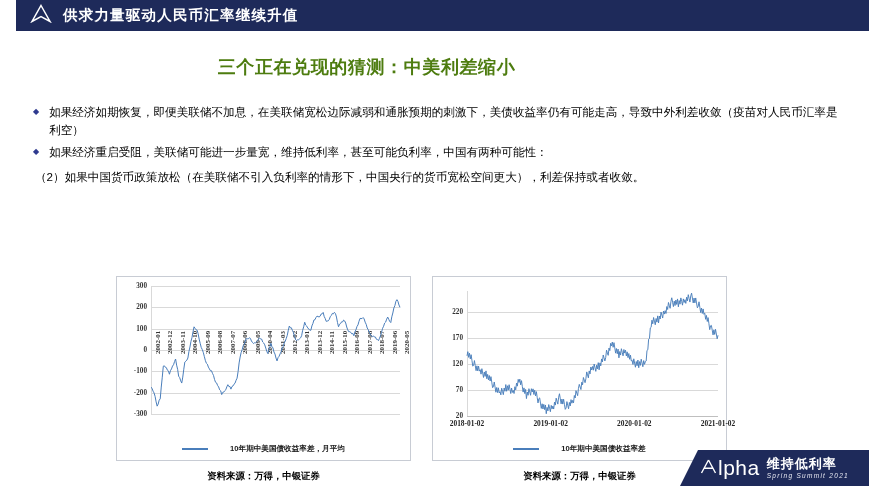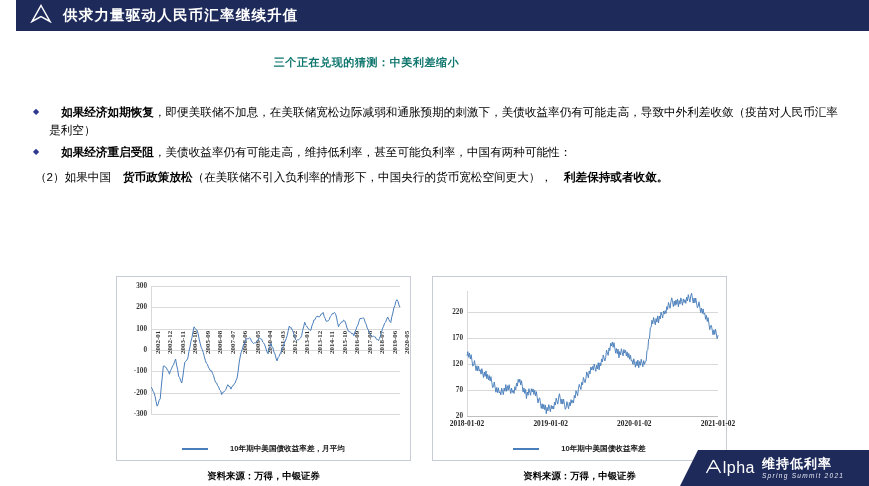--- a/index.html
+++ b/index.html
@@ -21,37 +21,37 @@
   #header-logo-mark { margin-left: 14px; margin-right: 11px; display:block; }
   #header-title {
     color: #ffffff; font-size: 14.5px; font-weight: bold;
     letter-spacing: 1.2px; line-height: 1;
   }
 
   
   #slide-title {
     position: absolute; left:0; top:55px; width:733px;
     text-align:center;
-    color:#0f766e; font-size: 11px; font-weight: bold;
+    color:#4d7c0f; font-size: 18px; font-weight: bold;
     letter-spacing: .6px;
   }
 
   
   #body-text { position:absolute; left:33px; top:103px; width:812px; }
   .para { display:flex; align-items:flex-start; margin-bottom: 4px; }
   .bullet-diamond {
     flex: 0 0 auto;
     color:#2f3a8f; font-size: 8px; line-height: 15px;
     margin-right: 10px; margin-top: 1px;
   }
   .para-text {
     flex: 1 1 auto;
     font-size: 11.6px; line-height: 17.5px; color:#000;
   }
-  .para-text b { font-weight: bold; margin-left: 12px; }
+  .para-text b { font-weight: normal; }
   .para.numbered { padding-left: 0; }
   .para.numbered .para-text { margin-left: 2px; }
   .para.p1 { margin-bottom: 5px; }
   .para.p2 { margin-bottom: 7px; }
   .para.p3 { margin-bottom: 7px; }
 
   
   #charts-row {
     position:absolute; left:116px; top:239px;
     width: 630px; height: 225px; margin-top: 37px;
@@ -113,21 +113,21 @@
   
   #footer-logo {
     position:absolute; right:0; bottom:0;
     width: 189px; height: 36px;
     background: #1e2a5a;
     display:flex; align-items:center; justify-content:center;
     gap: 7px;
     clip-path: polygon(18px 0, 100% 0, 100% 100%, 0 100%);
   }
   #footer-alpha {
-    color:#fff; font-size: 16px; letter-spacing: .5px;
+    color:#fff; font-size: 21px; letter-spacing: .5px;
     font-family:"Liberation Sans", sans-serif;
     display:flex; align-items:center;
   }
   #footer-alpha .a-glyph { margin-right: 1px; }
   #footer-cn-wrap { display:flex; flex-direction:column; line-height:1; }
   #footer-cn { color:#fff; font-size: 13px; font-weight:bold; letter-spacing:1px; }
   #footer-en {
     color:#e8e9f2; font-size: 6.5px; letter-spacing:1.3px;
     font-style: italic; margin-top: 3px; text-align:center;
   }
@@ -151,21 +151,21 @@
   <div class="para p1">
     <span class="bullet-diamond">◆</span>
     <span class="para-text">
       <b>如果经济如期恢复</b><span>，即便美联储不加息，在美联储宽松边际减弱和通胀预期的刺激下，美债收益率仍有可能走高，导致中外利差收敛（疫苗对人民币汇率是利空）</span>
     </span>
   </div>
 
   <div class="para p2">
     <span class="bullet-diamond">◆</span>
     <span class="para-text">
-      <b>如果经济重启受阻</b><span>，美债收益率仍有可能走高，维持低利率，甚至可能负利率，中国有两种可能性：</span>
+      <b>如果经济重启受阻</b><span>，美联储可能进一步量宽，维持低利率，甚至可能负利率，中国有两种可能性：</span>
     </span>
   </div>
 
 
   <div class="para numbered">
     <span class="para-text">
       <span>（2）如果中国</span><b>货币政策放松</b><span>（在美联储不引入负利率的情形下，中国央行的货币宽松空间更大），</span><b>利差保持或者收敛。</b>
     </span>
   </div>
 

